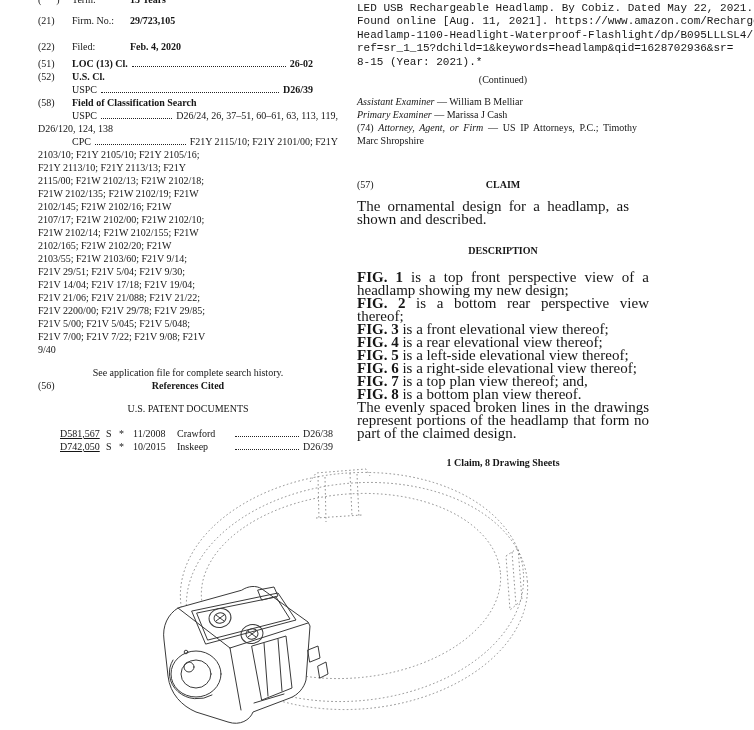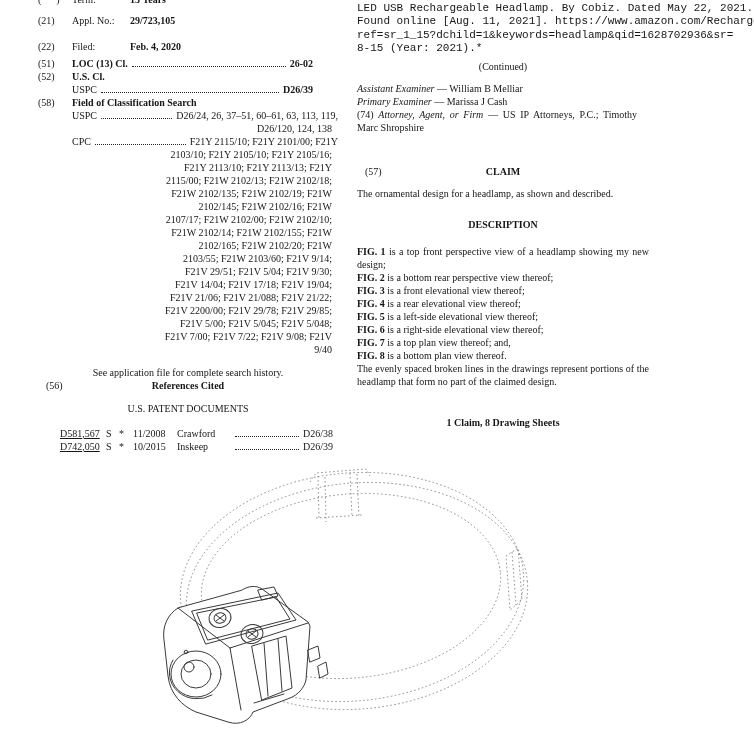--- a/index.html
+++ b/index.html
@@ -3,64 +3,64 @@
 <meta charset="utf-8">
 <style>
   html,body{margin:0;padding:0;background:#fff;}
   .page{position:relative;width:754px;height:730px;background:#ffffff;overflow:hidden;
         font-family:"Liberation Serif","DejaVu Serif",serif;color:#161616;
         font-size:10px;line-height:13px;}
   .b{font-weight:bold;}
   .it{font-style:italic;}
   .center{text-align:center;}
   .just{text-align:justify;}
-  .rt{text-align:right;padding-right:6px;}
+  .rt{text-align:left;padding-right:6px;}
   
   .leftcol{position:absolute;left:38px;top:0;width:300px;}
   .rightcol{position:absolute;left:357px;top:0;width:292px;}
   .row{display:flex;align-items:center;}
   .code{flex:0 0 34px;}
   .lblw{flex:0 0 58px;}
   .ind{padding-left:34px;}
   .ldr{flex:1 1 auto;border-bottom:1px dotted #222;margin:0 4px 3px 4px;align-self:flex-end;}
   .pr25{padding-right:25px;}
   .cliptop{height:6px;overflow:hidden;position:relative;}
   .cliptop>div{position:absolute;top:-7px;left:0;right:0;display:flex;}
   .sec{position:relative;text-align:center;}
-  .sec .code{position:absolute;left:8px;top:0;}
+  .sec .code{position:absolute;left:0;top:0;}
   .refrow{display:flex;align-items:baseline;padding-left:22px;padding-right:5px;}
   .rn{flex:0 0 46px;text-decoration:underline;}
   .rk{flex:0 0 13px;}
   .rs{flex:0 0 14px;}
   .rd{flex:0 0 44px;}
   .rname{flex:0 0 54px;}
   
   .cit{font-size:11px;line-height:13.4px;white-space:nowrap;font-family:Liberation Mono, monospace;}
-  .rc-body{font-size:10px;line-height:13px;}
+  .rc-body{font-size:15px;line-height:13px;}
   .exline{line-height:13.2px;}
   .figsvg{position:absolute;left:140px;top:460px;width:420px;height:270px;}
 </style>
 </head>
 <body>
 
 <div class="page">
 
   <div class="leftcol">
 
     <div class="cliptop">
       <div>
         <span class="code">( ** )</span>
         <span class="lblw">Term:</span>
         <span class="b">15 Years</span>
       </div>
     </div>
 
     <div class="row" style="margin-top:8px">
       <span class="code">(21)</span>
-      <span class="lblw">Appl. No.:</span>
+      <span class="lblw">Firm. No.:</span>
       <span class="b">29/723,105</span>
     </div>
 
     <div class="row" style="margin-top:13px">
       <span class="code">(22)</span>
       <span class="lblw">Filed:</span>
       <span class="b">Feb. 4, 2020</span>
     </div>
 
     <div class="row pr25" style="margin-top:4px">
@@ -144,20 +144,21 @@
         <span>D26/39</span>
       </div>
       </div>
   </div>
 
   <div class="rightcol">
 
     <div class="cit" style="padding-top:2px">
         <div>LED USB Rechargeable Headlamp. By Cobiz. Dated May 22, 2021.</div>
         <div>Found online [Aug. 11, 2021]. https://www.amazon.com/Rechargeable-</div>
+        <div>Headlamp-1100-Headlight-Waterproof-Flashlight/dp/B095LLLSL4/</div>
         <div>ref=sr_1_15?dchild=1&amp;keywords=headlamp&amp;qid=1628702936&amp;sr=</div>
         <div>8-15 (Year: 2021).*</div>
       </div>
 
     <div class="center" style="margin-top:4px">(Continued)</div>
 
     <div style="margin-top:9px">
         <div class="exline">
         <span class="it">Assistant Examiner</span><span> — </span><span>William B Melliar</span>
       </div>
@@ -199,21 +200,21 @@
       </div>
         <div class="just">
         <span class="b">FIG. 7</span><span> is a top plan view thereof; and,</span>
       </div>
         <div class="just">
         <span class="b">FIG. 8</span><span> is a bottom plan view thereof.</span>
       </div>
       </div>
     <div class="just rc-body">The evenly spaced broken lines in the drawings represent portions of the headlamp that form no part of the claimed design.</div>
 
-    <div class="center b" style="margin-top:28px">1 Claim, 8 Drawing Sheets</div>
+    <div class="center b" style="margin-top:16px">1 Claim, 8 Drawing Sheets</div>
   </div>
 
   <svg class="figsvg" viewBox="0 0 420 270" xmlns="http://www.w3.org/2000/svg">
 
     <g stroke="#777" fill="none" stroke-width="0.8" stroke-dasharray="1.6,2.4">
       <ellipse cx="212" cy="127" rx="172" ry="114" transform="rotate(-5 212 127)"></ellipse>
       <ellipse cx="211" cy="126" rx="150" ry="92" transform="rotate(-5 211 126)"></ellipse>
       <ellipse cx="217" cy="136" rx="171" ry="113" transform="rotate(-5 217 136)"></ellipse>
 
       <g>

